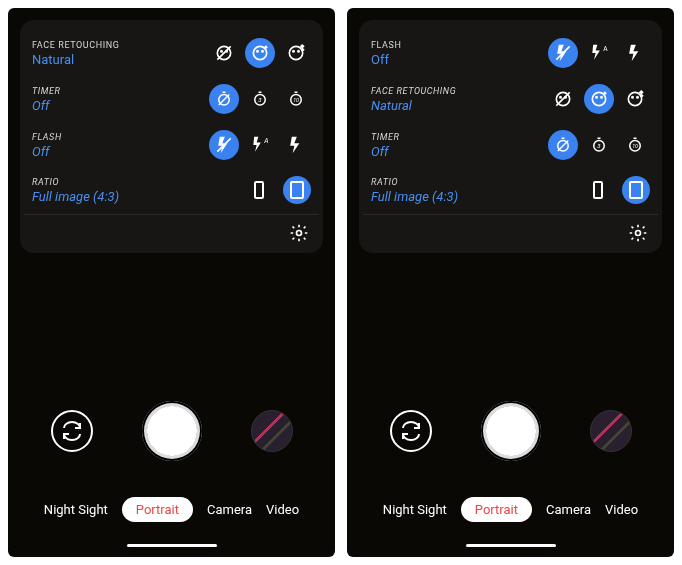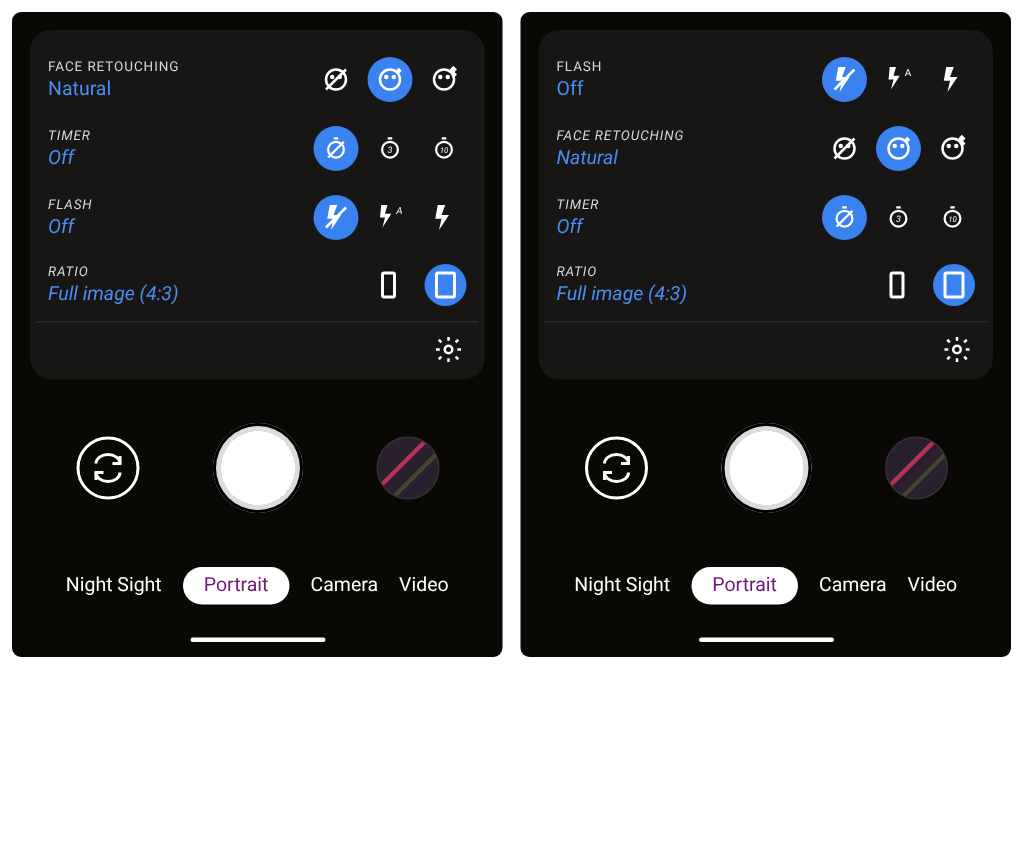--- a/index.html
+++ b/index.html
@@ -5,21 +5,21 @@
   * { box-sizing: border-box; margin: 0; padding: 0; }
   body {
     background: #fff;
     font-family: -apple-system, Roboto, Arial, sans-serif;
     display: flex;
     gap: 12px;
     padding: 8px;
   }
   .phone {
     width: 331px;
-    height: 430px;
+    height: 549px;
     background: #0a0805;
     border-radius: 6px;
     position: relative;
     display: flex;
     flex-direction: column;
     overflow: hidden;
     justify-content: center;
   }
   .panel {
     margin: 12px 12px 0 12px;
@@ -118,21 +118,21 @@
     justify-content:center;
     gap: 14px;
     margin-top: 36px;
     font-size: 13px;
     color:#fff;
     padding: 0 4px;
   }
   .mode { cursor:pointer; white-space:nowrap; }
   .mode.active {
     background:#fff;
-    color:#701a75;
+    color:#ef4444;
     padding: 5px 14px;
     border-radius: 16px;
   }
   .home-indicator {
     width: 90px;
     height: 3px;
     background:#fff;
     border-radius:2px;
     margin: 22px auto 10px auto;
   }

